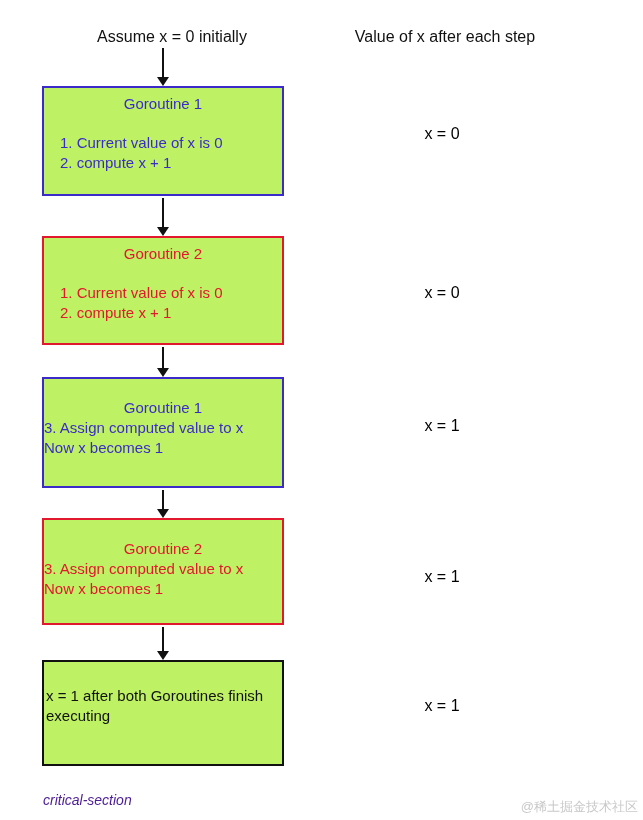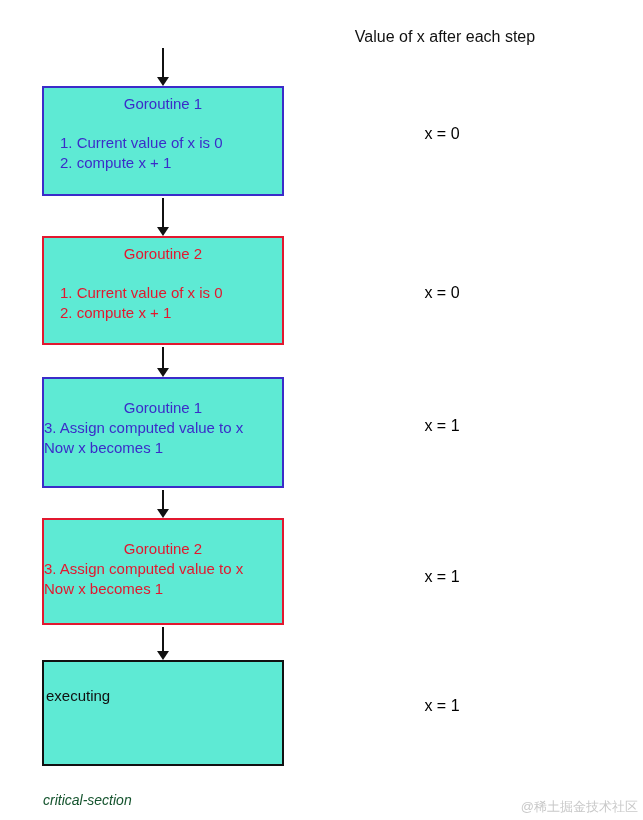--- a/index.html
+++ b/index.html
@@ -30,21 +30,21 @@
   #arrow-1{top:198px;height:38px;}
   #arrow-2{top:347px;height:30px;}
   #arrow-3{top:490px;height:28px;}
   #arrow-4{top:627px;height:33px;}
 
   
   .step-box{
     position:absolute;left:42px;width:242px;
     box-sizing:border-box;
     border:2px solid #111111;
-    background:#5eead4;
+    background:#bef264;
     font-size:15px;
     line-height:20px;
   }
   #box-0{top:86px;height:110px;}
   #box-1{top:236px;height:109px;}
   #box-2{top:377px;height:111px;}
   #box-3{top:518px;height:107px;}
   #box-4{top:660px;height:106px;}
 
   .box-title{text-align:center;margin-top:6px;}
@@ -60,34 +60,35 @@
     white-space:nowrap;
   }
   #val-0{top:124px;}
   #val-1{top:283px;}
   #val-2{top:416px;}
   #val-3{top:567px;}
   #val-4{top:696px;}
 
   #caption{
     position:absolute;left:43px;top:792px;
-    font-size:14px;font-style:italic;color:#14532d;
+    font-size:14px;font-style:italic;color:#4c1d95;
     white-space:nowrap;
   }
   #watermark{
     position:absolute;right:5px;top:798px;
     font-size:13px;color:#c9c9c9;
     white-space:nowrap;
   }
 </style>
 </head>
 <body>
 
 <div id="canvas">
 
+  <div id="hdr-left" class="hdr">Assume x = 0 initially</div>
   <div id="hdr-right" class="hdr">Value of x after each step</div>
 
   <div id="arrow-0" class="arrow">
     <div class="stem"></div>
     <div class="head"></div>
   </div>
 
   <div id="box-0" class="step-box" style="border-color: rgb(59, 44, 201); color: rgb(59, 44, 201);">
     <div class="box-title">Goroutine 1</div>
     <div class="lines-list">
@@ -135,20 +136,21 @@
     </div>
   </div>
 
   <div id="arrow-4" class="arrow">
     <div class="stem"></div>
     <div class="head"></div>
   </div>
 
   <div id="box-4" class="step-box" style="border-color: rgb(17, 17, 17); color: rgb(17, 17, 17);">
     <div class="lines-final">
+      <div>x = 1 after both Goroutines finish</div>
       <div>executing</div>
     </div>
   </div>
 
   <div id="val-0" class="x-value">x = 0</div>
   <div id="val-1" class="x-value">x = 0</div>
   <div id="val-2" class="x-value">x = 1</div>
   <div id="val-3" class="x-value">x = 1</div>
   <div id="val-4" class="x-value">x = 1</div>
 

